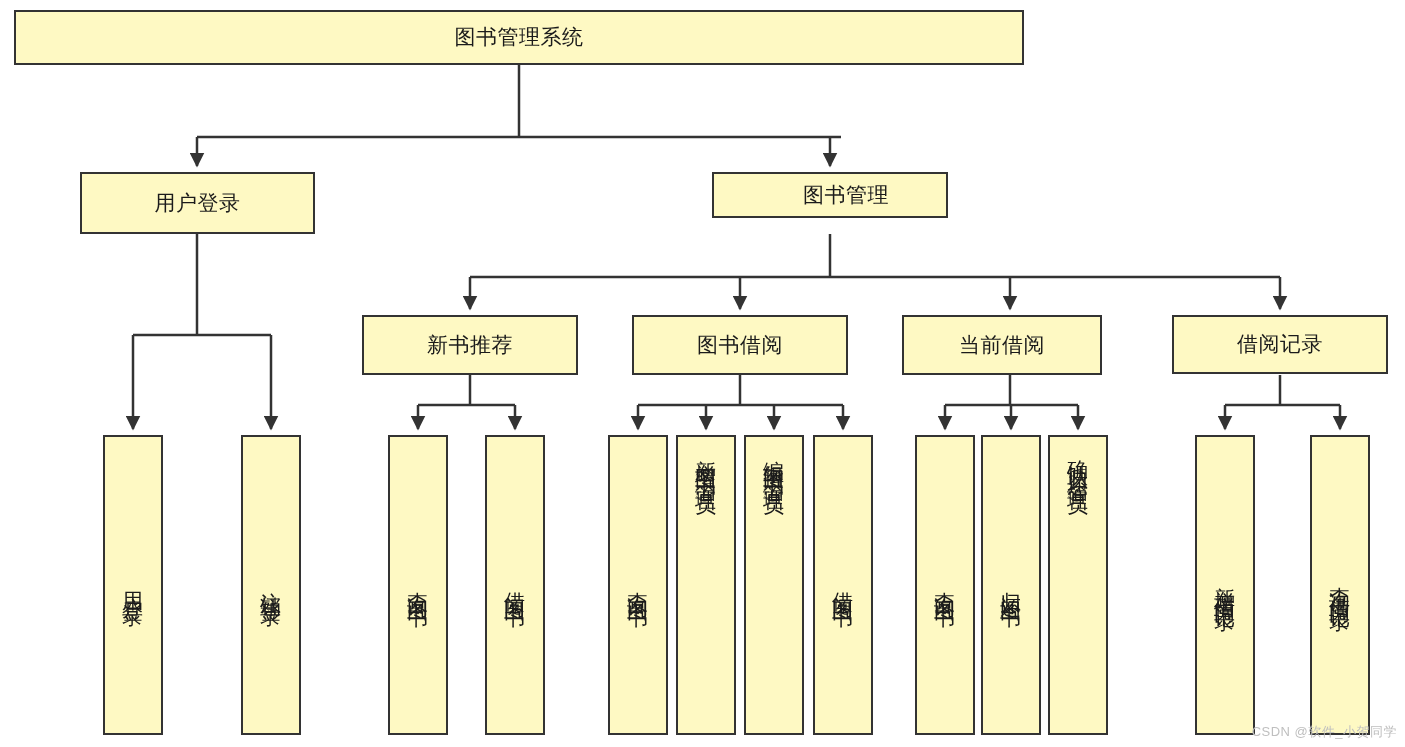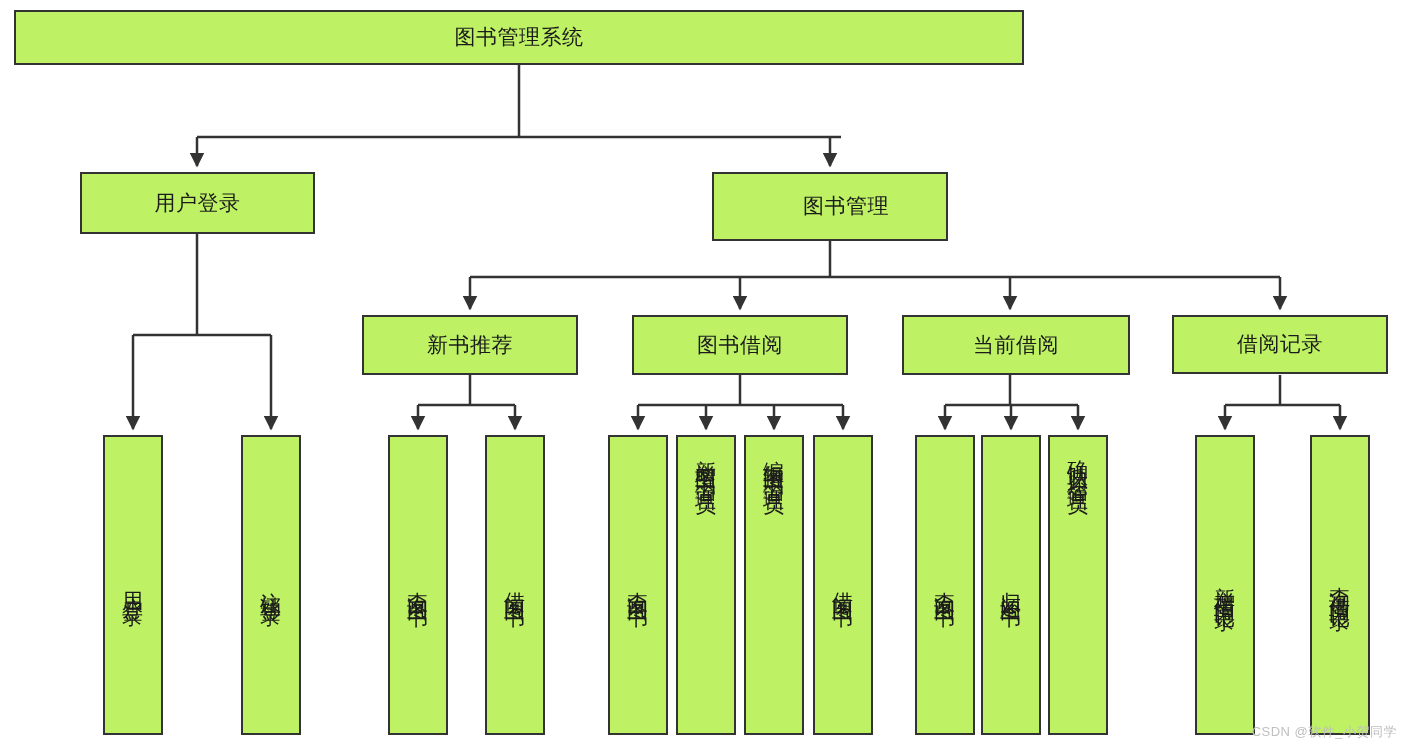--- a/index.html
+++ b/index.html
@@ -22,21 +22,21 @@
     position: absolute;
     left: 0;
     top: 0;
     width: 1405px;
     height: 747px;
   }
   .node {
     position: absolute;
     box-sizing: border-box;
     border: 2.5px solid #333333;
-    background: #bef264;
+    background: #fef9c3;
     display: flex;
     align-items: center;
     justify-content: center;
     z-index: 3;
   }
   .node-label {
     font-size: 21px;
     color: #1b1b1b;
     letter-spacing: 0.5px;
     line-height: 1.15;
@@ -129,33 +129,33 @@
   </svg>
 
   <div class="node" style="left:14px; top:10px; width:1010px; height:55px;">
     <span class="node-label">图书管理系统</span>
   </div>
 
   <div class="node" style="left:80px; top:172px; width:235px; height:62px;">
     <span class="node-label">用户登录</span>
   </div>
 
-  <div class="node" style="left:712px; top:172px; width:236px; height:69px;padding-left:32px;">
+  <div class="node" style="left:712px; top:172px; width:236px; height:46px;padding-left:32px;">
     <span class="node-label">图书管理</span>
   </div>
 
   <div class="node" style="left:362px; top:315px; width:216px; height:60px;">
     <span class="node-label">新书推荐</span>
   </div>
 
   <div class="node" style="left:632px; top:315px; width:216px; height:60px;text-align:right;">
     <span class="node-label">图书借阅</span>
   </div>
 
-  <div class="node" style="left:902px; top:315px; width:228px; height:60px;">
+  <div class="node" style="left:902px; top:315px; width:200px; height:60px;">
     <span class="node-label">当前借阅</span>
   </div>
 
   <div class="node" style="left:1172px; top:315px; width:216px; height:59px;">
     <span class="node-label">借阅记录</span>
   </div>
 
   <div class="node leaf" style="left:103px; top:435px; width:60px; height:300px;">
     <span class="node-label">用户登录</span>
   </div>

